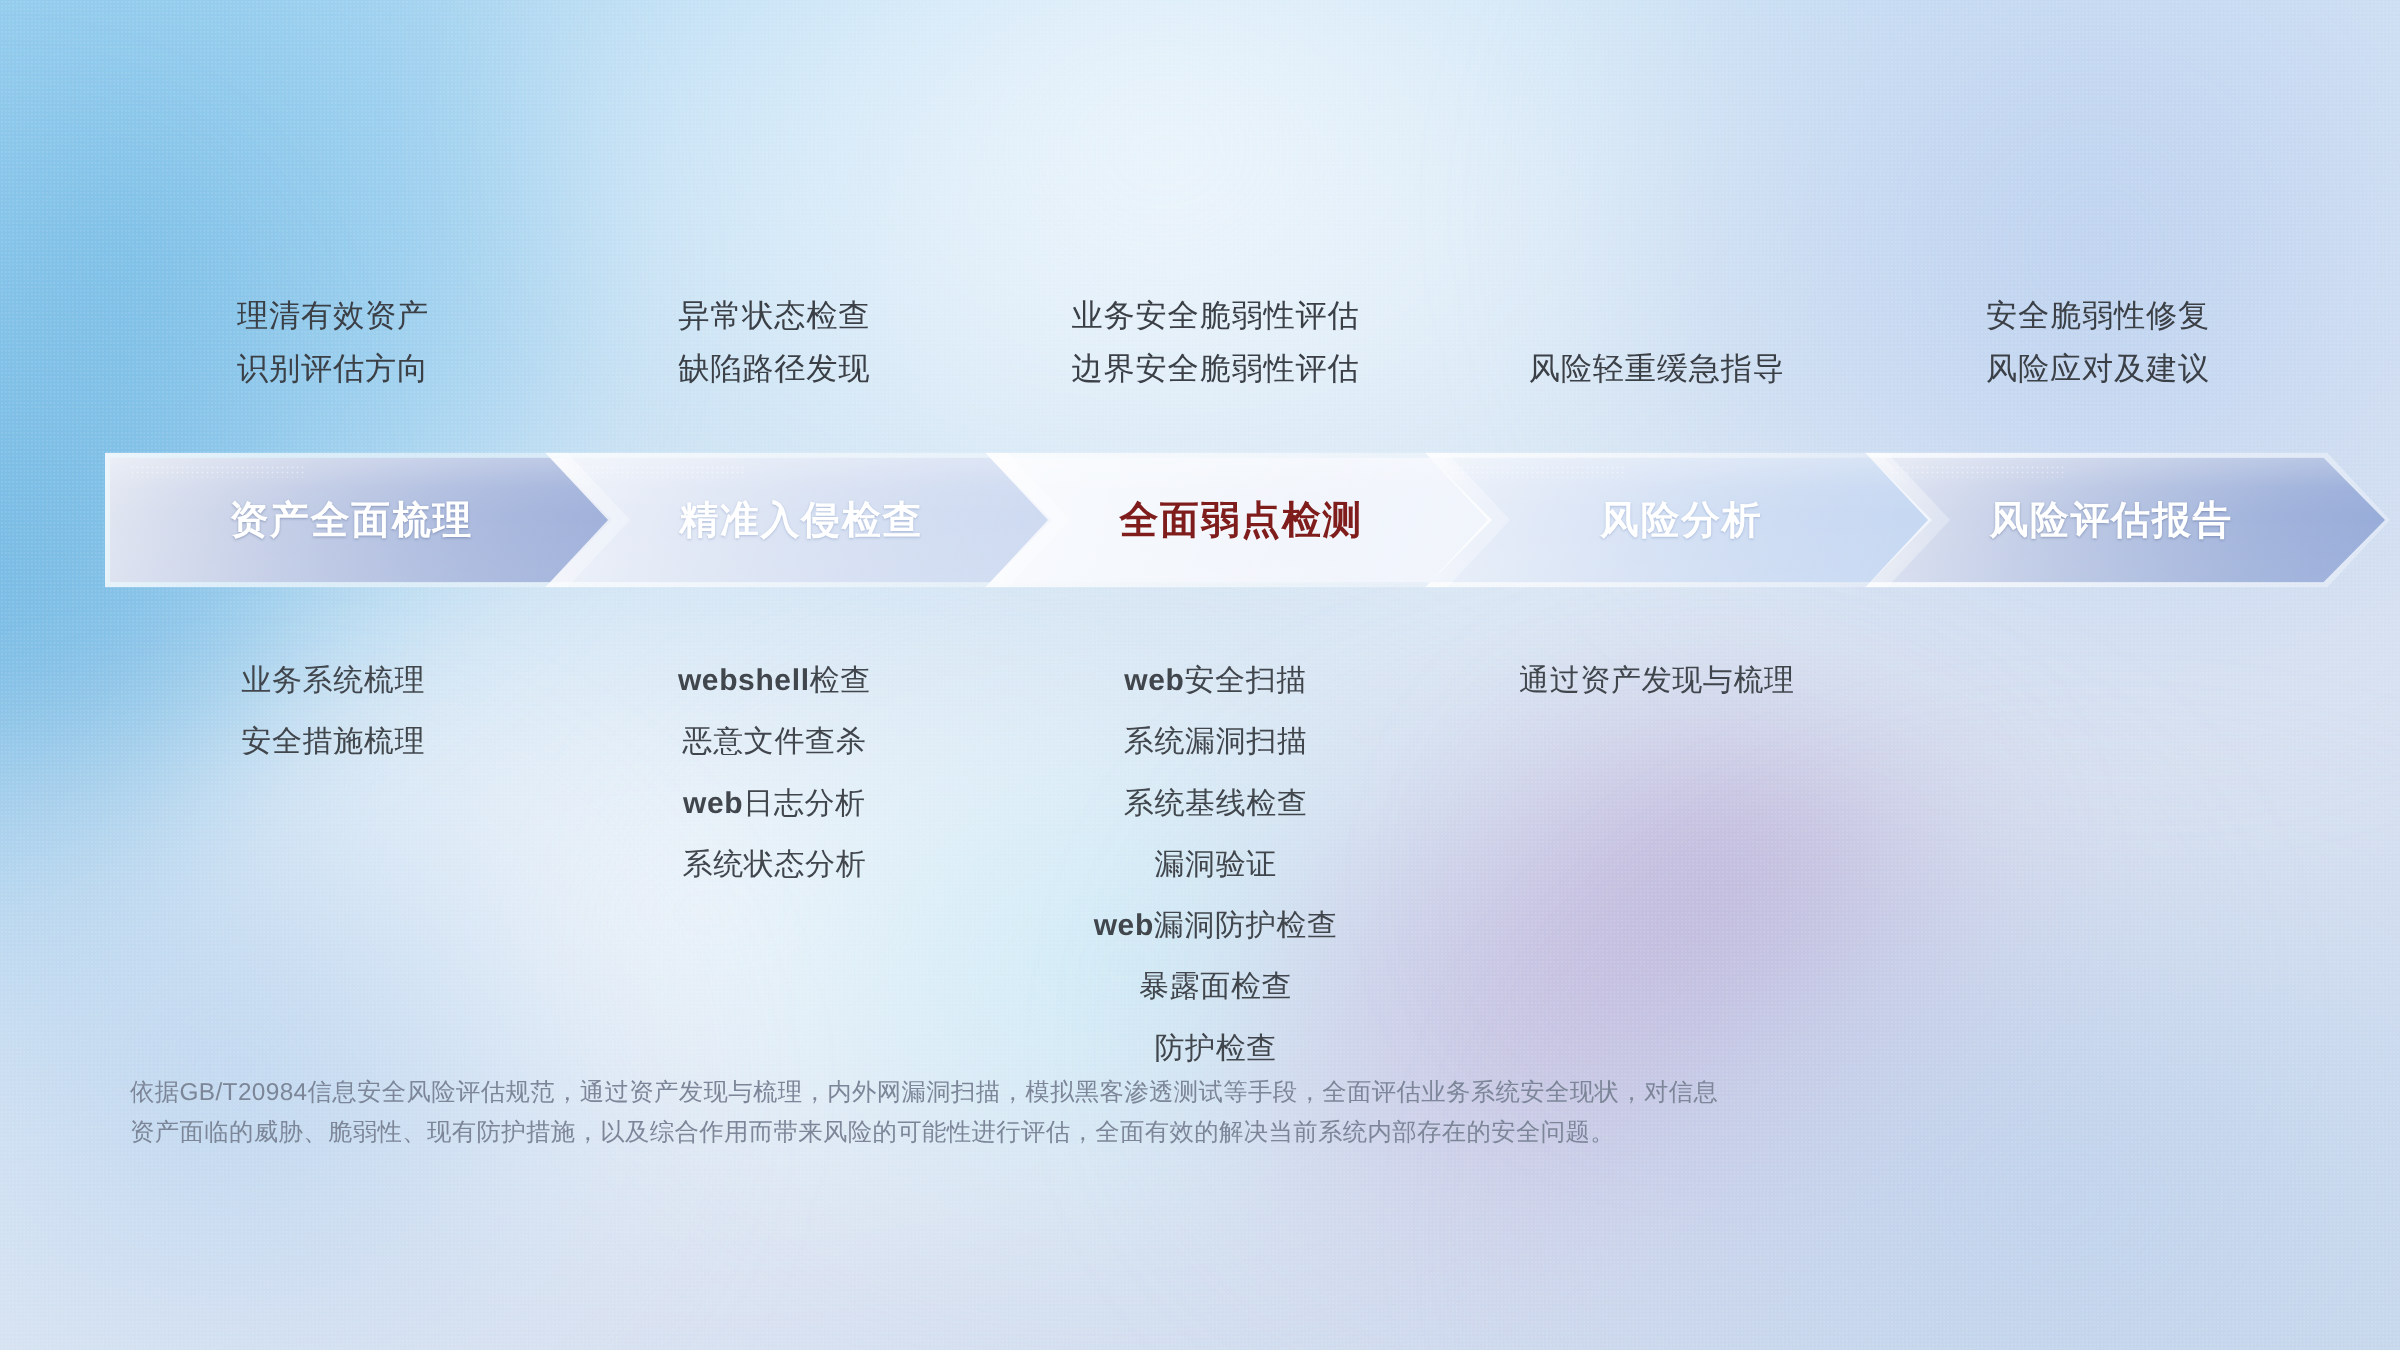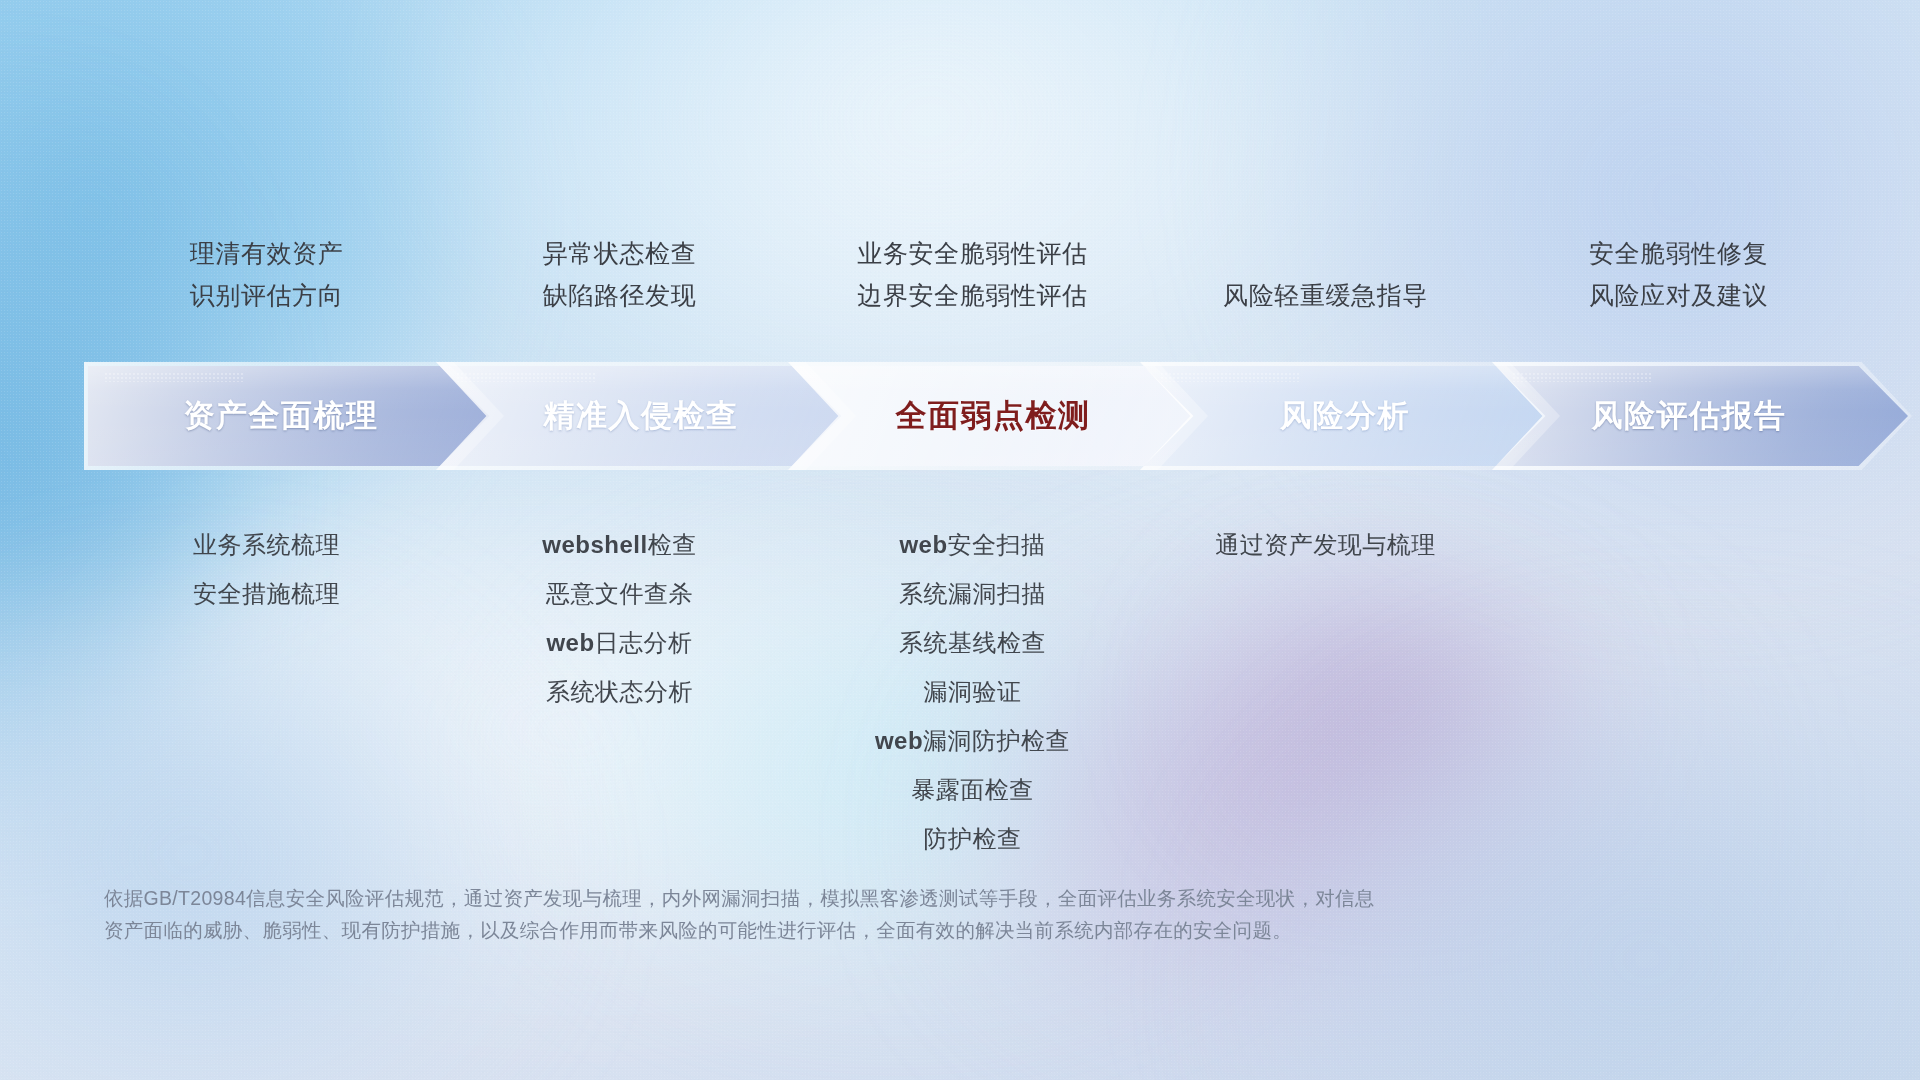--- a/index.html
+++ b/index.html
@@ -221,21 +221,21 @@
     color: #41464d;
     letter-spacing: .5px;
     white-space: nowrap;
   }
   .bot-line b { font-weight: bold; }
 
   
   #footer {
     position:absolute;
     left: 104px;
-    top: 882px;
+    top: 858px;
     width: 1540px;
     font-size: 19.5px;
     line-height: 32px;
     color: #7c8698;
     letter-spacing: .3px;
   }
   #footer p { margin:0; }
 </style>
 </head>
 <body>

